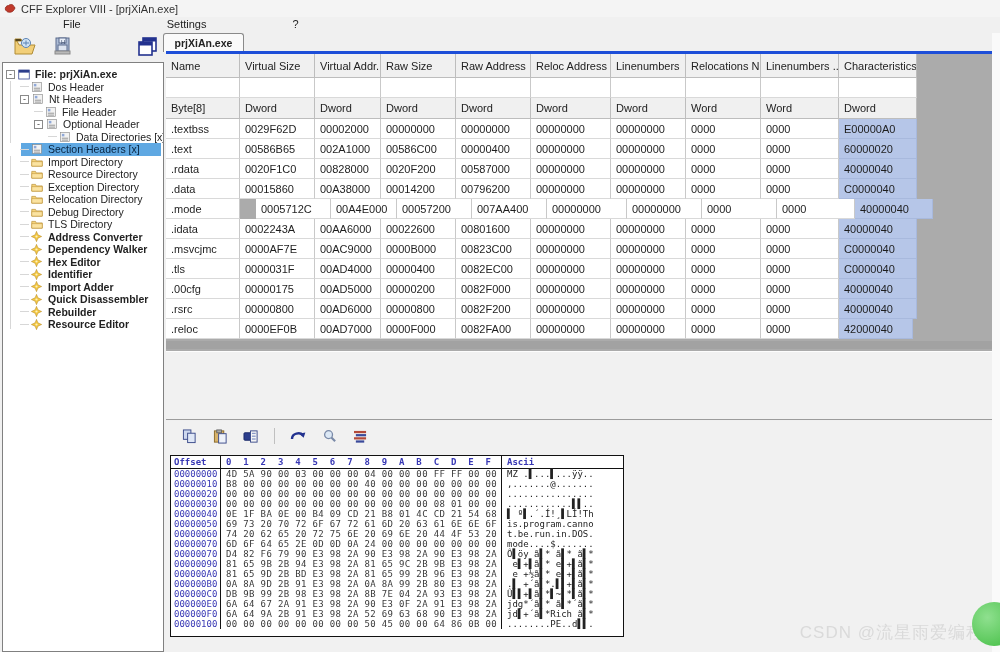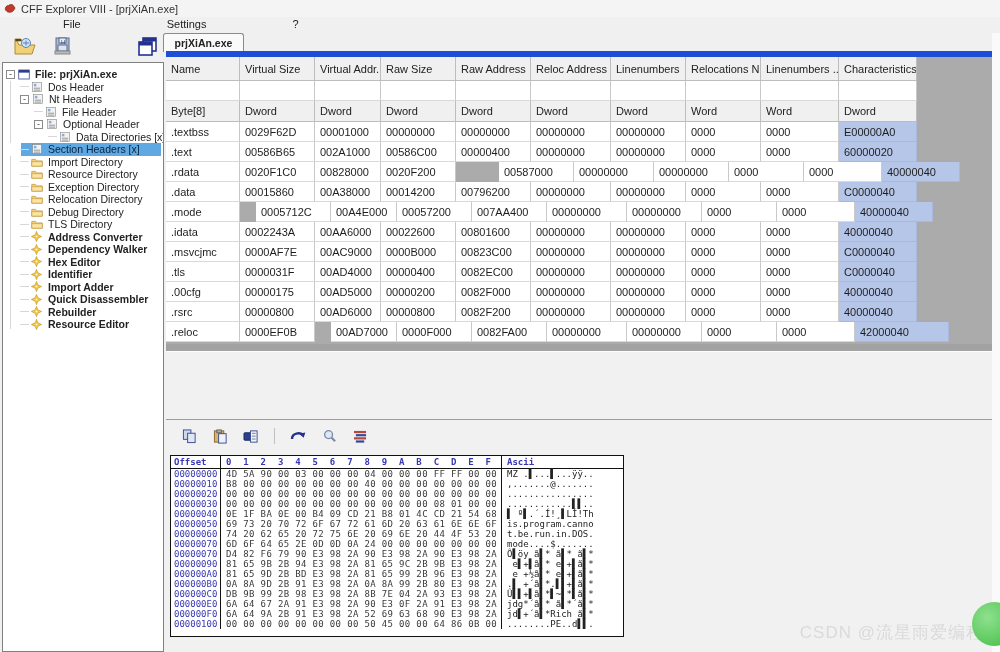--- a/index.html
+++ b/index.html
@@ -23,21 +23,21 @@
   .trow .ticon{display:inline-flex;width:13px;justify-content:center;margin-right:3px;flex:none;}
   .trow .tlabel{padding:0 2px;}
   .trow.bold .tlabel{font-weight:bold;}
   .trow.selected .tlabel{background:#5fa8e2;color:#08233f;}
   .trow.selected{background:linear-gradient(to right,#ffffff 0,#ffffff 0);}
   .trow.selected .selband{position:absolute;left:18px;right:2px;top:0;bottom:0;background:#5fa8e2;z-index:0;}
   .trow>*{position:relative;z-index:1;}
   
   .tab{position:absolute;left:163px;top:33px;width:79px;height:18px;background:#fafafa;border:1px solid #8a8a8a;border-bottom:none;border-radius:3px 3px 0 0;display:flex;align-items:center;justify-content:center;font-size:10.5px;font-weight:bold;}
   
-  .tablewrap{position:absolute;left:166px;top:51px;width:834px;height:298px;background:#ababab;border-top:6px solid #1d4ed8;overflow:hidden;}
+  .tablewrap{position:absolute;left:166px;top:51px;width:834px;height:298px;background:#ababab;border-top:3px solid #1d4ed8;overflow:hidden;}
   .grow{display:flex;}
   .gcell{box-sizing:border-box;padding-left:5px;overflow:hidden;white-space:nowrap;font-size:11px;border-right:1px solid #c9c9c9;border-bottom:1px solid #d9d9d9;}
   .hrow .gcell{height:24px;line-height:24px;background:#f0f0f0;border-right:1px solid #bdbdbd;border-bottom:1px solid #bdbdbd;color:#222;}
   .blankrow .gcell{height:20px;background:#ffffff;}
   .typerow .gcell{height:21px;line-height:21px;background:#f0f0f0;border-right:1px solid #bdbdbd;border-bottom:1px solid #bdbdbd;}
   .drow .gcell{height:20px;line-height:20px;background:#ffffff;color:#1d1d1d;}
   .drow .gcell.char{background:#b6c6e8;border-bottom:1px solid #a8b9dd;border-right:1px solid #a8b9dd;}
   .hscroll{width:100%;height:8px;background:#a2a2a2;margin-top:2px;}
   
   .midpanel{position:absolute;left:166px;top:351px;width:834px;height:69px;background:#f1f1f1;border-top:1px solid #fdfdfd;border-bottom:1px solid #9c9c9c;box-sizing:border-box;}
@@ -370,21 +370,21 @@
       <div class="gcell" style="width: 75px; flex: 0 0 auto;">Dword</div>
       <div class="gcell" style="width: 80px; flex: 0 0 auto;">Dword</div>
       <div class="gcell" style="width: 75px; flex: 0 0 auto;">Dword</div>
       <div class="gcell" style="width: 75px; flex: 0 0 auto;">Word</div>
       <div class="gcell" style="width: 78px; flex: 0 0 auto;">Word</div>
       <div class="gcell" style="width: 78px; flex: 0 0 auto;">Dword</div>
     </div>
     <div class="grow drow">
       <div class="gcell" style="width: 74px; flex: 0 0 auto;">.textbss</div>
       <div class="gcell" style="width: 75px; flex: 0 0 auto;">0029F62D</div>
-      <div class="gcell" style="width: 66px; flex: 0 0 auto;">00001000</div>
+      <div class="gcell" style="width: 66px; flex: 0 0 auto;">00002000</div>
       <div class="gcell" style="width: 75px; flex: 0 0 auto;">00000000</div>
       <div class="gcell" style="width: 75px; flex: 0 0 auto;">00000000</div>
       <div class="gcell" style="width: 80px; flex: 0 0 auto;">00000000</div>
       <div class="gcell" style="width: 75px; flex: 0 0 auto;">00000000</div>
       <div class="gcell" style="width: 75px; flex: 0 0 auto;">0000</div>
       <div class="gcell" style="width: 78px; flex: 0 0 auto;">0000</div>
       <div class="gcell char" style="width: 78px; flex: 0 0 auto;">E00000A0</div>
     </div>
     <div class="grow drow">
       <div class="gcell" style="width: 74px; flex: 0 0 auto;">.text</div>
@@ -396,21 +396,21 @@
       <div class="gcell" style="width: 75px; flex: 0 0 auto;">00000000</div>
       <div class="gcell" style="width: 75px; flex: 0 0 auto;">0000</div>
       <div class="gcell" style="width: 78px; flex: 0 0 auto;">0000</div>
       <div class="gcell char" style="width: 78px; flex: 0 0 auto;">60000020</div>
     </div>
     <div class="grow drow">
       <div class="gcell" style="width: 74px; flex: 0 0 auto;">.rdata</div>
       <div class="gcell" style="width: 75px; flex: 0 0 auto;">0020F1C0</div>
       <div class="gcell" style="width: 66px; flex: 0 0 auto;">00828000</div>
       <div class="gcell" style="width: 75px; flex: 0 0 auto;">0020F200</div>
-      <div class="gcell" style="width: 75px; flex: 0 0 auto; margin-left: 43px;">00587000</div>
+      <div class="gcell" style="width: 75px; flex: 0 0 auto;">00587000</div>
       <div class="gcell" style="width: 80px; flex: 0 0 auto;">00000000</div>
       <div class="gcell" style="width: 75px; flex: 0 0 auto;">00000000</div>
       <div class="gcell" style="width: 75px; flex: 0 0 auto;">0000</div>
       <div class="gcell" style="width: 78px; flex: 0 0 auto;">0000</div>
       <div class="gcell char" style="width: 78px; flex: 0 0 auto;">40000040</div>
     </div>
     <div class="grow drow">
       <div class="gcell" style="width: 74px; flex: 0 0 auto;">.data</div>
       <div class="gcell" style="width: 75px; flex: 0 0 auto;">00015860</div>
       <div class="gcell" style="width: 66px; flex: 0 0 auto;">00A38000</div>
@@ -490,28 +490,28 @@
       <div class="gcell" style="width: 75px; flex: 0 0 auto;">0082F200</div>
       <div class="gcell" style="width: 80px; flex: 0 0 auto;">00000000</div>
       <div class="gcell" style="width: 75px; flex: 0 0 auto;">00000000</div>
       <div class="gcell" style="width: 75px; flex: 0 0 auto;">0000</div>
       <div class="gcell" style="width: 78px; flex: 0 0 auto;">0000</div>
       <div class="gcell char" style="width: 78px; flex: 0 0 auto;">40000040</div>
     </div>
     <div class="grow drow">
       <div class="gcell" style="width: 74px; flex: 0 0 auto;">.reloc</div>
       <div class="gcell" style="width: 75px; flex: 0 0 auto;">0000EF0B</div>
-      <div class="gcell" style="width: 66px; flex: 0 0 auto; margin-left: 16px;">00AD7000</div>
+      <div class="gcell" style="width: 66px; flex: 0 0 auto;">00AD7000</div>
       <div class="gcell" style="width: 75px; flex: 0 0 auto;">0000F000</div>
       <div class="gcell" style="width: 75px; flex: 0 0 auto;">0082FA00</div>
       <div class="gcell" style="width: 80px; flex: 0 0 auto;">00000000</div>
       <div class="gcell" style="width: 75px; flex: 0 0 auto;">00000000</div>
       <div class="gcell" style="width: 75px; flex: 0 0 auto;">0000</div>
       <div class="gcell" style="width: 78px; flex: 0 0 auto;">0000</div>
-      <div class="gcell char" style="width: 94px; flex: 0 0 auto;">42000040</div>
+      <div class="gcell char" style="width: 74px; flex: 0 0 auto;">42000040</div>
     </div>
     <div class="hscroll"></div>
   </div>
 
 <div class="midpanel"></div>
 
 <div class="hexsection">
   <div class="hextoolbar" id="hextoolbar">
       <span class="hxbtn">
         <svg width="15" height="15" viewBox="0 0 16 16">

